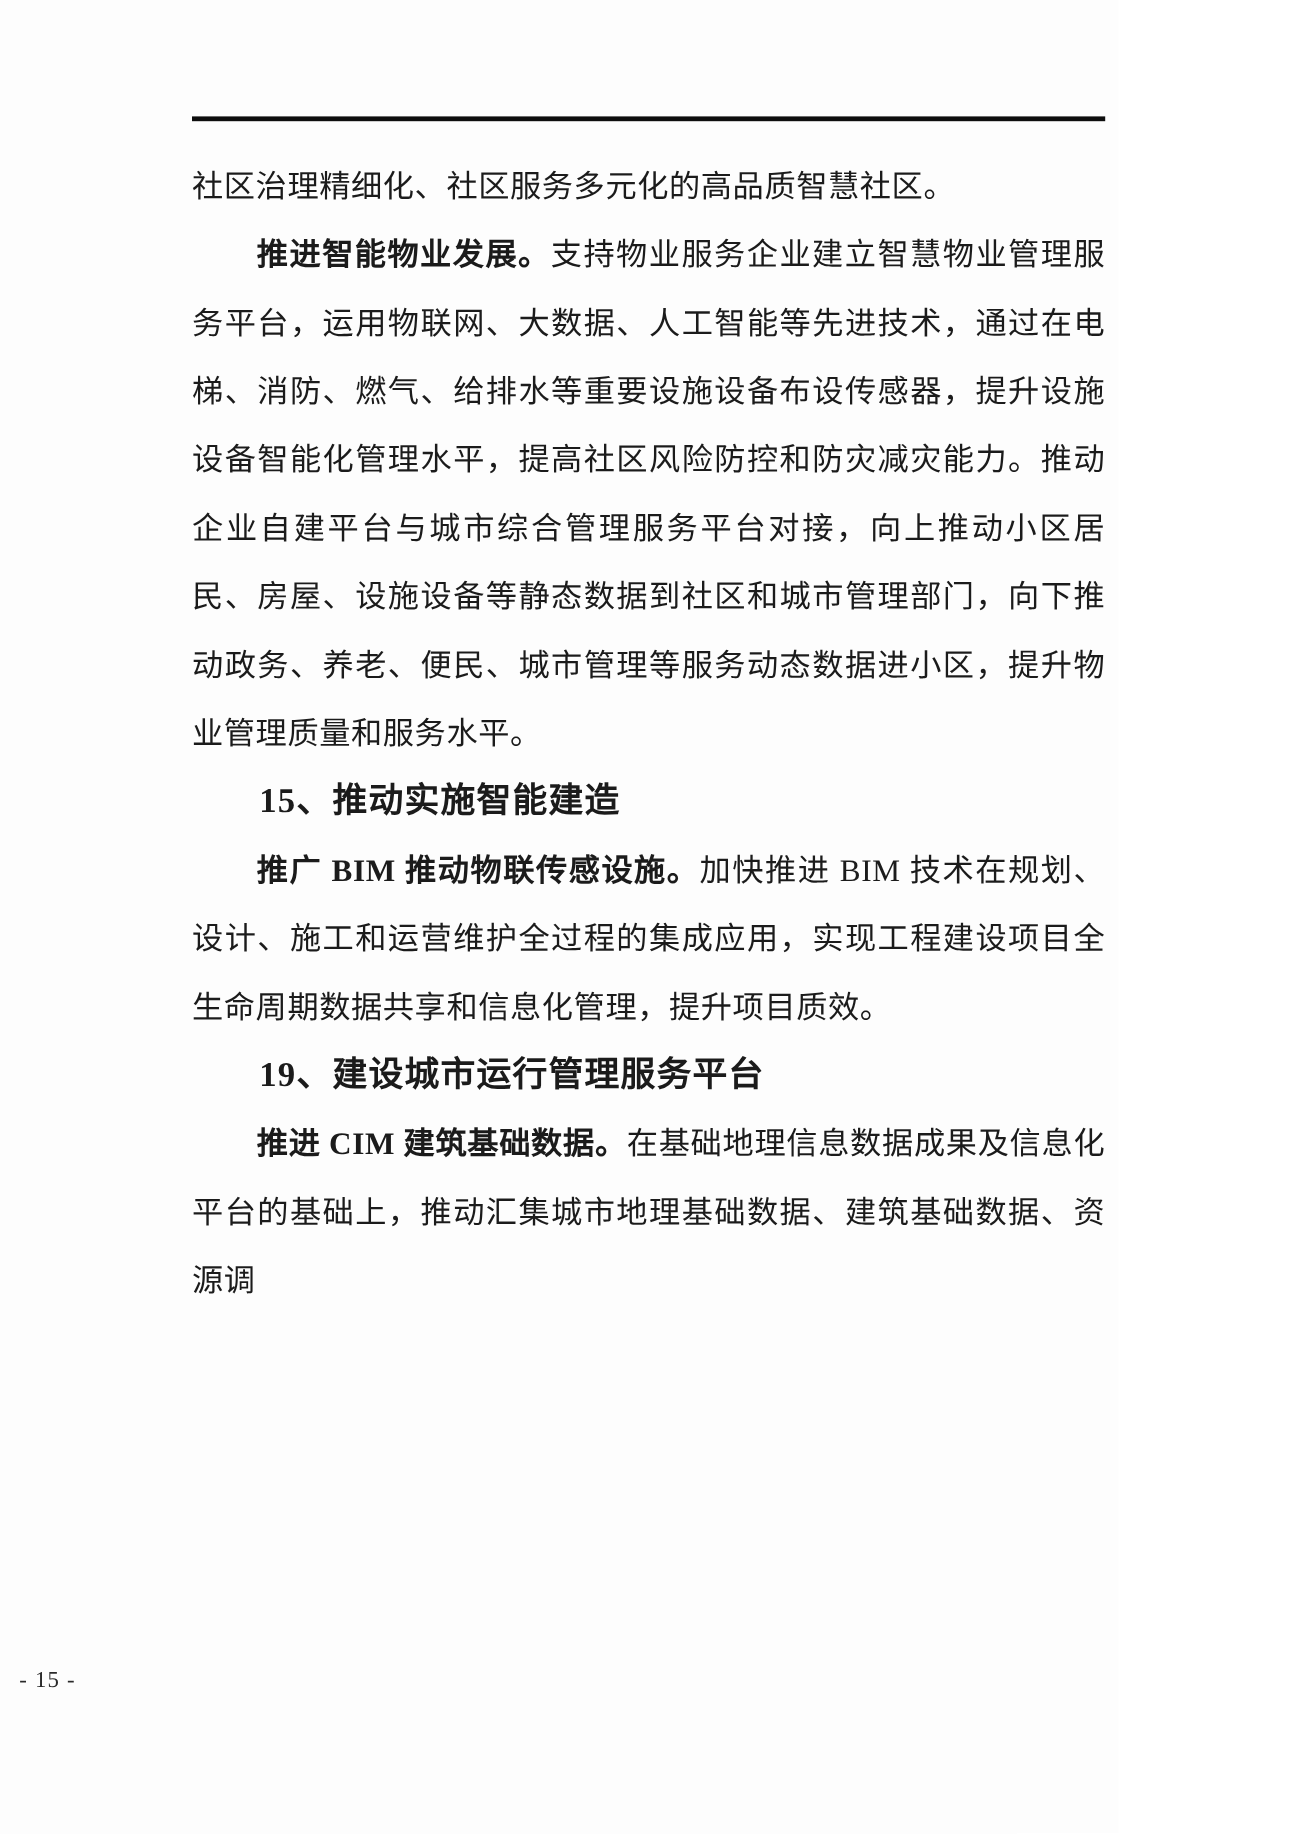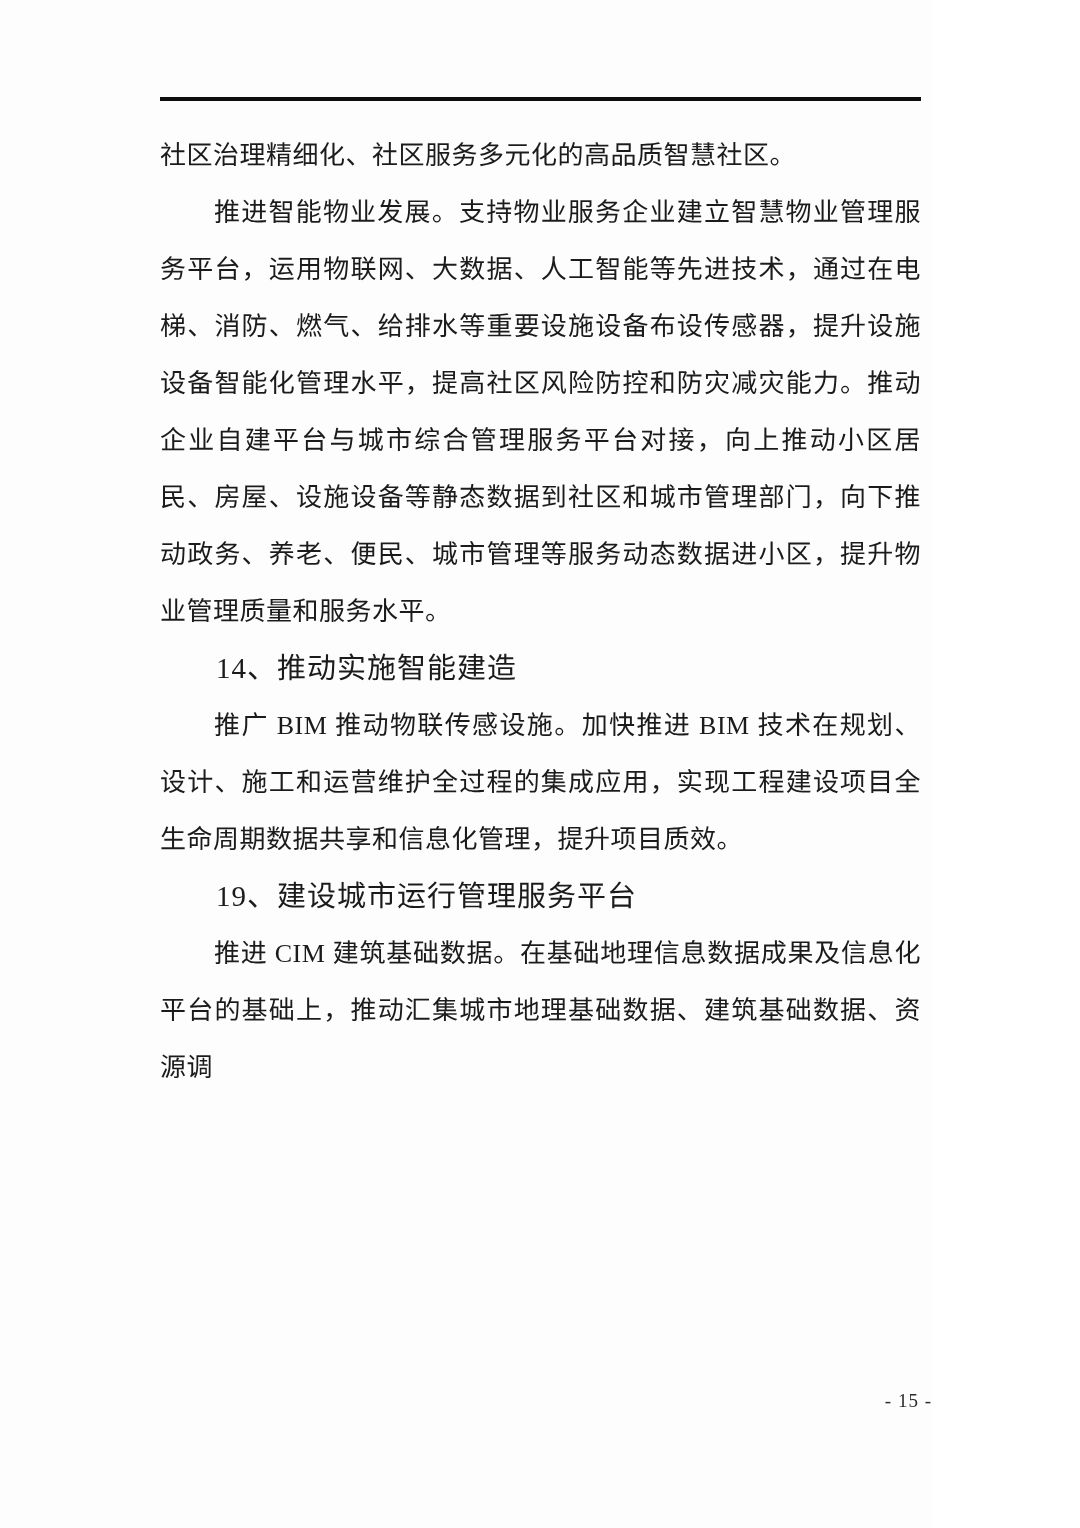--- a/index.html
+++ b/index.html
@@ -45,41 +45,41 @@
   .content p.continuation {
     text-indent: 0;
   }
   .content p.heading {
     text-indent: 56px;
     font-size: 29px;
     font-weight: 700;
     letter-spacing: 1px;
   }
   .content b {
-    font-weight: 400;
+    font-weight: 700;
   }
   .page-footer {
     position: absolute;
     left: 0;
     right: 0;
     top: 1390px;
-    text-align: right;
+    text-align: left;
     font-size: 19px;
     color: #2a2a2a;
     letter-spacing: 1px;
     margin-left: 16px;
   }
 </style>
 </head>
 <body>
 
 <div class="page">
   <div class="header-rule"></div>
   <div class="content">
       <p class="continuation"><span>社区治理精细化、社区服务多元化的高品质智慧社区。</span></p>
       <p class="body"><b>推进智能物业发展。</b><span>支持物业服务企业建立智慧物业管理服务平台，运用物联网、大数据、人工智能等先进技术，通过在电梯、消防、燃气、给排水等重要设施设备布设传感器，提升设施设备智能化管理水平，提高社区风险防控和防灾减灾能力。推动企业自建平台与城市综合管理服务平台对接，向上推动小区居民、房屋、设施设备等静态数据到社区和城市管理部门，向下推动政务、养老、便民、城市管理等服务动态数据进小区，提升物业管理质量和服务水平。</span></p>
-      <p class="heading"><b>14、推动实施智能建造</b></p>
+      <p class="heading"><b>15、推动实施智能建造</b></p>
       <p class="body"><b>推广 BIM 推动物联传感设施。</b><span>加快推进 BIM 技术在规划、设计、施工和运营维护全过程的集成应用，实现工程建设项目全生命周期数据共享和信息化管理，提升项目质效。</span></p>
       <p class="heading"><b>19、建设城市运行管理服务平台</b></p>
       <p class="body"><b>推进 CIM 建筑基础数据。</b><span>在基础地理信息数据成果及信息化平台的基础上，推动汇集城市地理基础数据、建筑基础数据、资源调</span></p>
     </div>
   <div class="page-footer">- 15 -</div>
 </div>
 
 </body></html>

